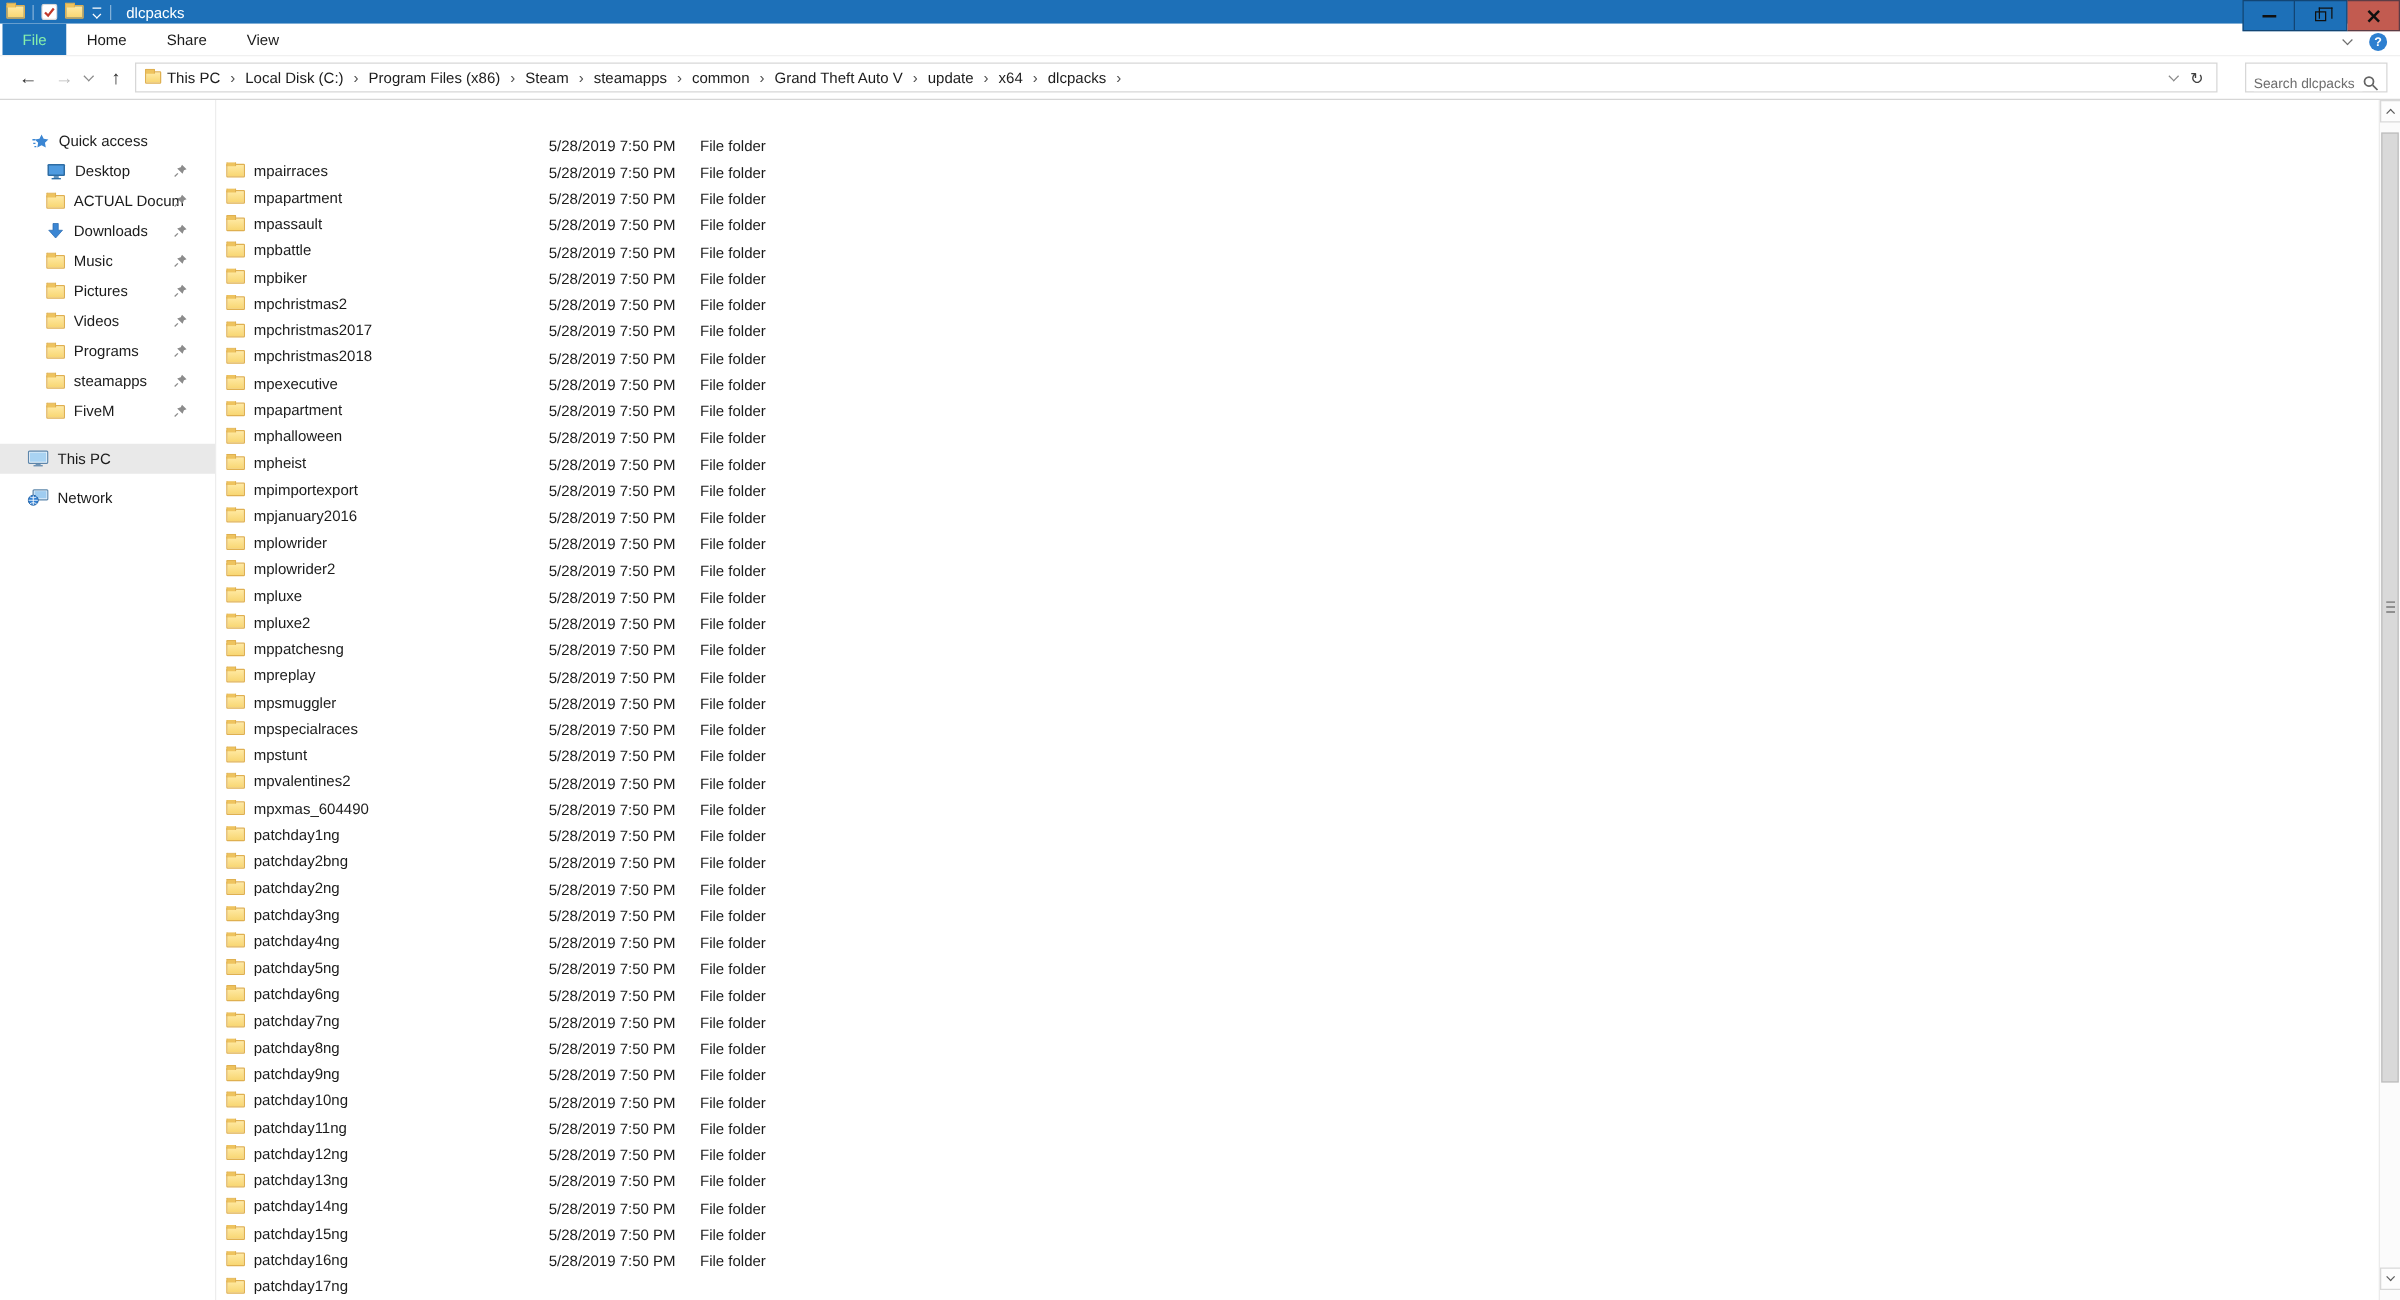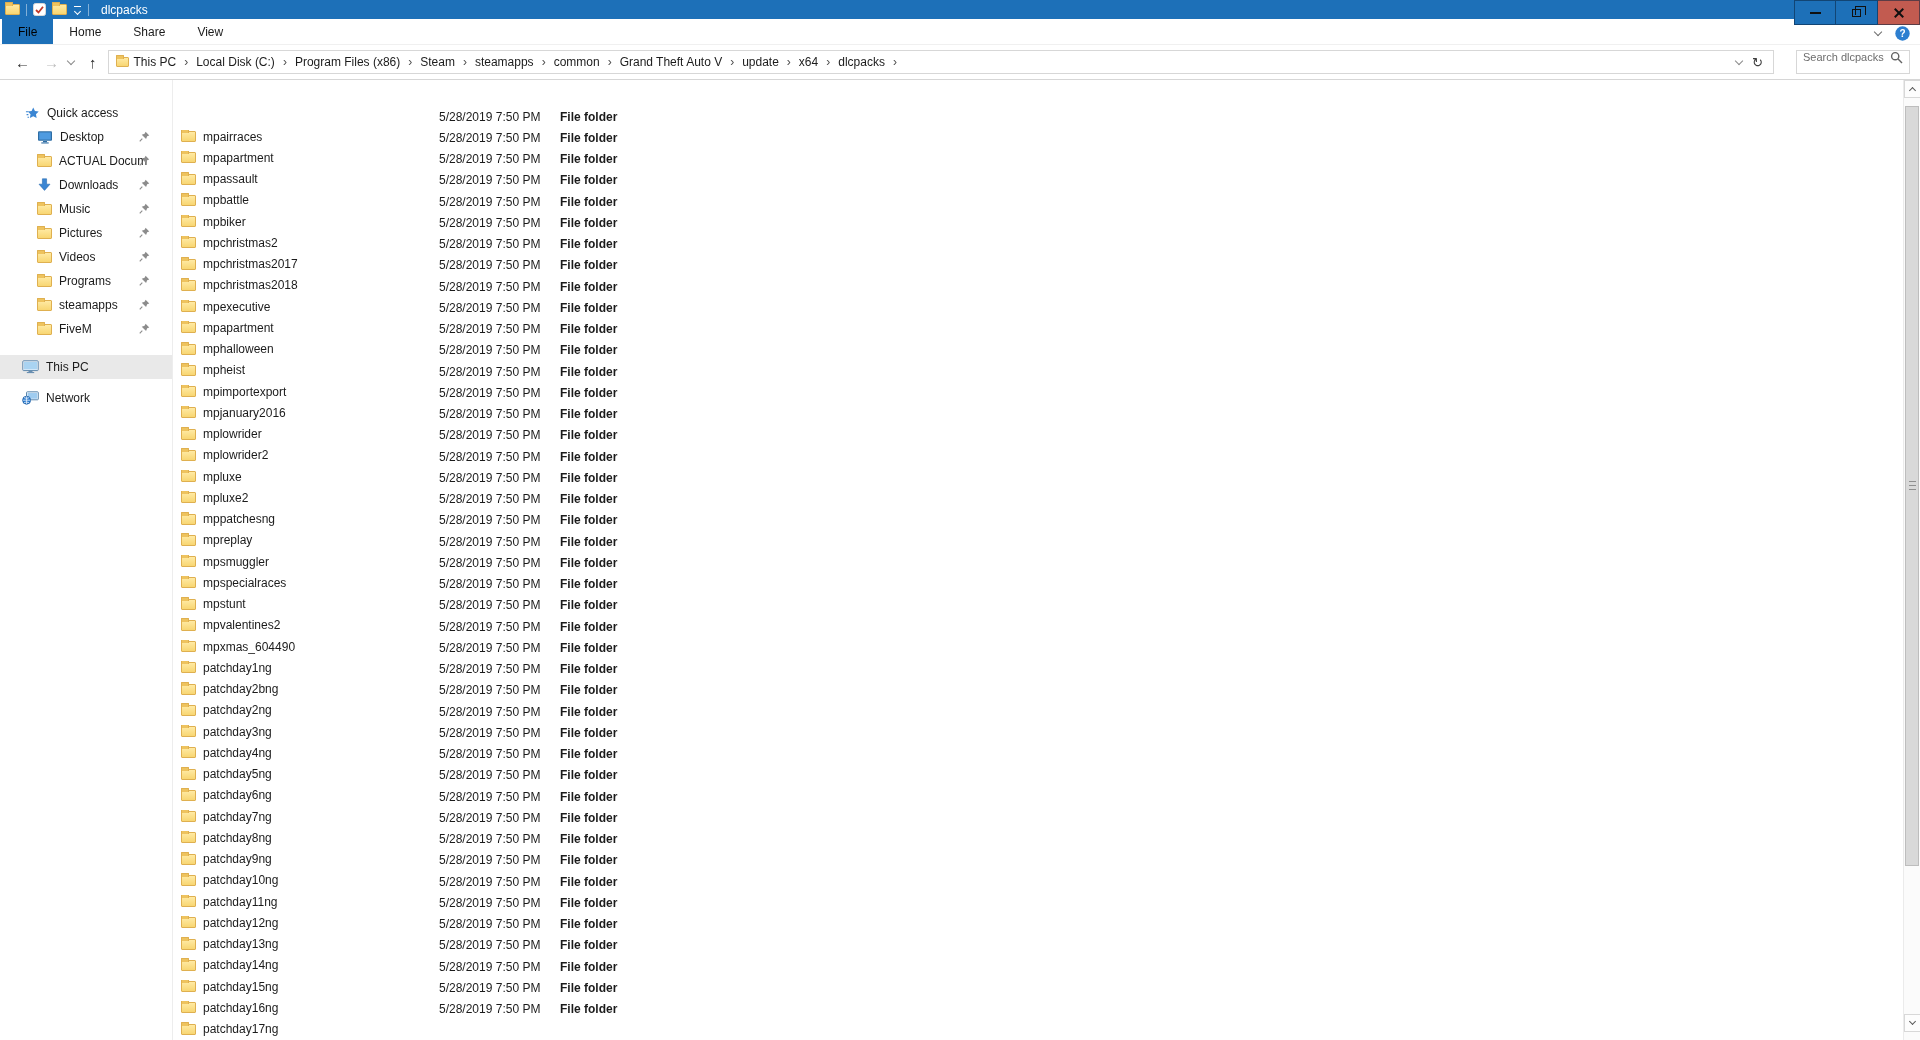--- a/index.html
+++ b/index.html
@@ -25,36 +25,36 @@
   .glyph-min { width:11px; height:2px; background:#101010; }
   .glyph-restore { width:9px; height:8px; border:1.4px solid #101010; position:relative; background:transparent; }
   .glyph-restore::before { content:""; position:absolute; top:-4px; left:2px; width:9px; height:8px; border:1.4px solid #101010; border-left-width:1px; border-bottom:none; }
   .glyph-close { width:12px; height:12px; position:relative; }
   .glyph-close::before, .glyph-close::after { content:""; position:absolute; top:5px; left:0; width:12px; height:2px; background:#101010; }
   .glyph-close::before { transform:rotate(45deg); } .glyph-close::after { transform:rotate(-45deg); }
 
   
   .menubar { height:26px; background:#fff; display:flex; align-items:stretch; padding-left:2px; position:relative; flex:0 0 auto; border-bottom:1px solid #f0f0f0; }
   .tab { padding:0 16px; display:flex; align-items:center; font-size:12px; color:#1b1b1b; }
-  .tab.active { background:#1d70b8; color:#000000; }
+  .tab.active { background:#1d70b8; color:#86efac; }
   .menu-right { position:absolute; right:10px; bottom:3px; display:flex; align-items:center; gap:14px; }
   .rib-chev { width:6px; height:6px; border-right:1.5px solid #6d6d6d; border-bottom:1.5px solid #6d6d6d; transform:rotate(45deg); margin-top:-3px; }
 
   
   .navbar { height:34px; background:#fff; display:flex; align-items:center; padding:0 10px 0 8px; flex:0 0 auto; }
   .nav-btn { font-size:15px; line-height:1; color:#2b2b2b; padding:2px 7px; flex:0 0 auto; }
   .nav-btn.disabled { color:#bcbcbc; }
   .nav-chev { width:6px; height:6px; border-right:1.4px solid #8a8a8a; border-bottom:1.4px solid #8a8a8a; transform:rotate(45deg); margin:0 8px 2px 2px; flex:0 0 auto; }
   .addr-box { flex:1 1 auto; height:24px; border:1px solid #d7d7d7; background:#fff; display:flex; align-items:center; padding:0 4px 0 7px; margin-left:4px; overflow:hidden; }
   .crumbs { display:flex; align-items:center; flex:1 1 auto; overflow:hidden; white-space:nowrap; }
   .crumb { font-size:12px; color:#1c1c1c; padding:2px 5px; }
   .crumb-sep { font-size:12px; color:#4f4f4f; padding:0 3px; }
   .addr-right { display:flex; align-items:center; gap:10px; padding:0 6px; flex:0 0 auto; }
   .refresh { font-size:13px; color:#3f3f3f; line-height:1; }
-  .search-box { width:114px; height:24px; border:1px solid #d7d7d7; margin-left:22px; display:flex; align-items:flex-start; padding:0 6px; flex:0 0 auto; }
+  .search-box { width:114px; height:24px; border:1px solid #d7d7d7; margin-left:22px; display:flex; align-items:flex-end; padding:0 6px; flex:0 0 auto; }
   .search-box input { border:none; outline:none; flex:1 1 auto; width:70px; font-size:11px; color:#6d6d6d; font-family:inherit; }
   .search-box input::placeholder { color:#6d6d6d; opacity:1; }
 
   
   .content { flex:1 1 auto; position:relative; border-top:1px solid #d6d6d6; background:#fff; overflow:hidden; }
 
   .sidebar { position:absolute; left:0; top:0; bottom:0; width:172px; padding-top:21px; background:#fff; }
   .side-row { height:24px; display:flex; align-items:center; position:relative; font-size:12px; color:#1b1b1b; }
   .side-row .lbl { margin-left:7px; white-space:nowrap; overflow:hidden; }
   .qa-head { padding-left:25px; }
@@ -71,21 +71,21 @@
   .hc-date { width:119px; padding-left:10px; }
   .hc-type { width:120px; padding-left:12px; }
   .hc-size { width:86px; padding-left:12px; }
   .sort-up { position:absolute; top:1px; left:124px; width:0; height:0; border-left:4px solid transparent; border-right:4px solid transparent; border-bottom:4px solid #8a8a8a; }
 
   .rows { position:absolute; top:26px; left:0; right:0; bottom:0; overflow:hidden; }
   .frow { height:21.25px; display:flex; align-items:center; font-size:12px; color:#1b1b1b; }
   .c-name { width:256px; display:flex; align-items:center; padding-left:8px; overflow:hidden;margin-top:40px; }
   .c-name .nm { margin-left:7px; white-space:nowrap; }
   .c-date { width:119px; padding-left:10px; }
-  .c-type { width:120px; padding-left:12px;font-weight:bold; }
+  .c-type { width:120px; padding-left:12px; }
   .c-size { width:86px; padding-left:12px; }
 
   
   .vscroll { position:absolute; right:0; top:0; bottom:0; width:17px; background:#fbfbfb; border-left:1px solid #ebebeb; }
   .sb-btn { position:absolute; left:0; width:17px; height:18px; background:#fdfdfd; border:1px solid #d8d8d8; display:flex; align-items:center; justify-content:center; }
   .sb-up { top:0; } .sb-down { bottom:8px; }
   .sb-chev { width:5px; height:5px; border-right:1.4px solid #5a5a5a; border-bottom:1.4px solid #5a5a5a; }
   .sb-up .sb-chev { transform:rotate(-135deg); margin-top:3px; }
   .sb-down .sb-chev { transform:rotate(45deg); margin-bottom:3px; }
   .sb-thumb { position:absolute; left:1px; top:26px; width:14px; height:760px; background:#d9d9d9; border:1px solid #bdbdbd; }

